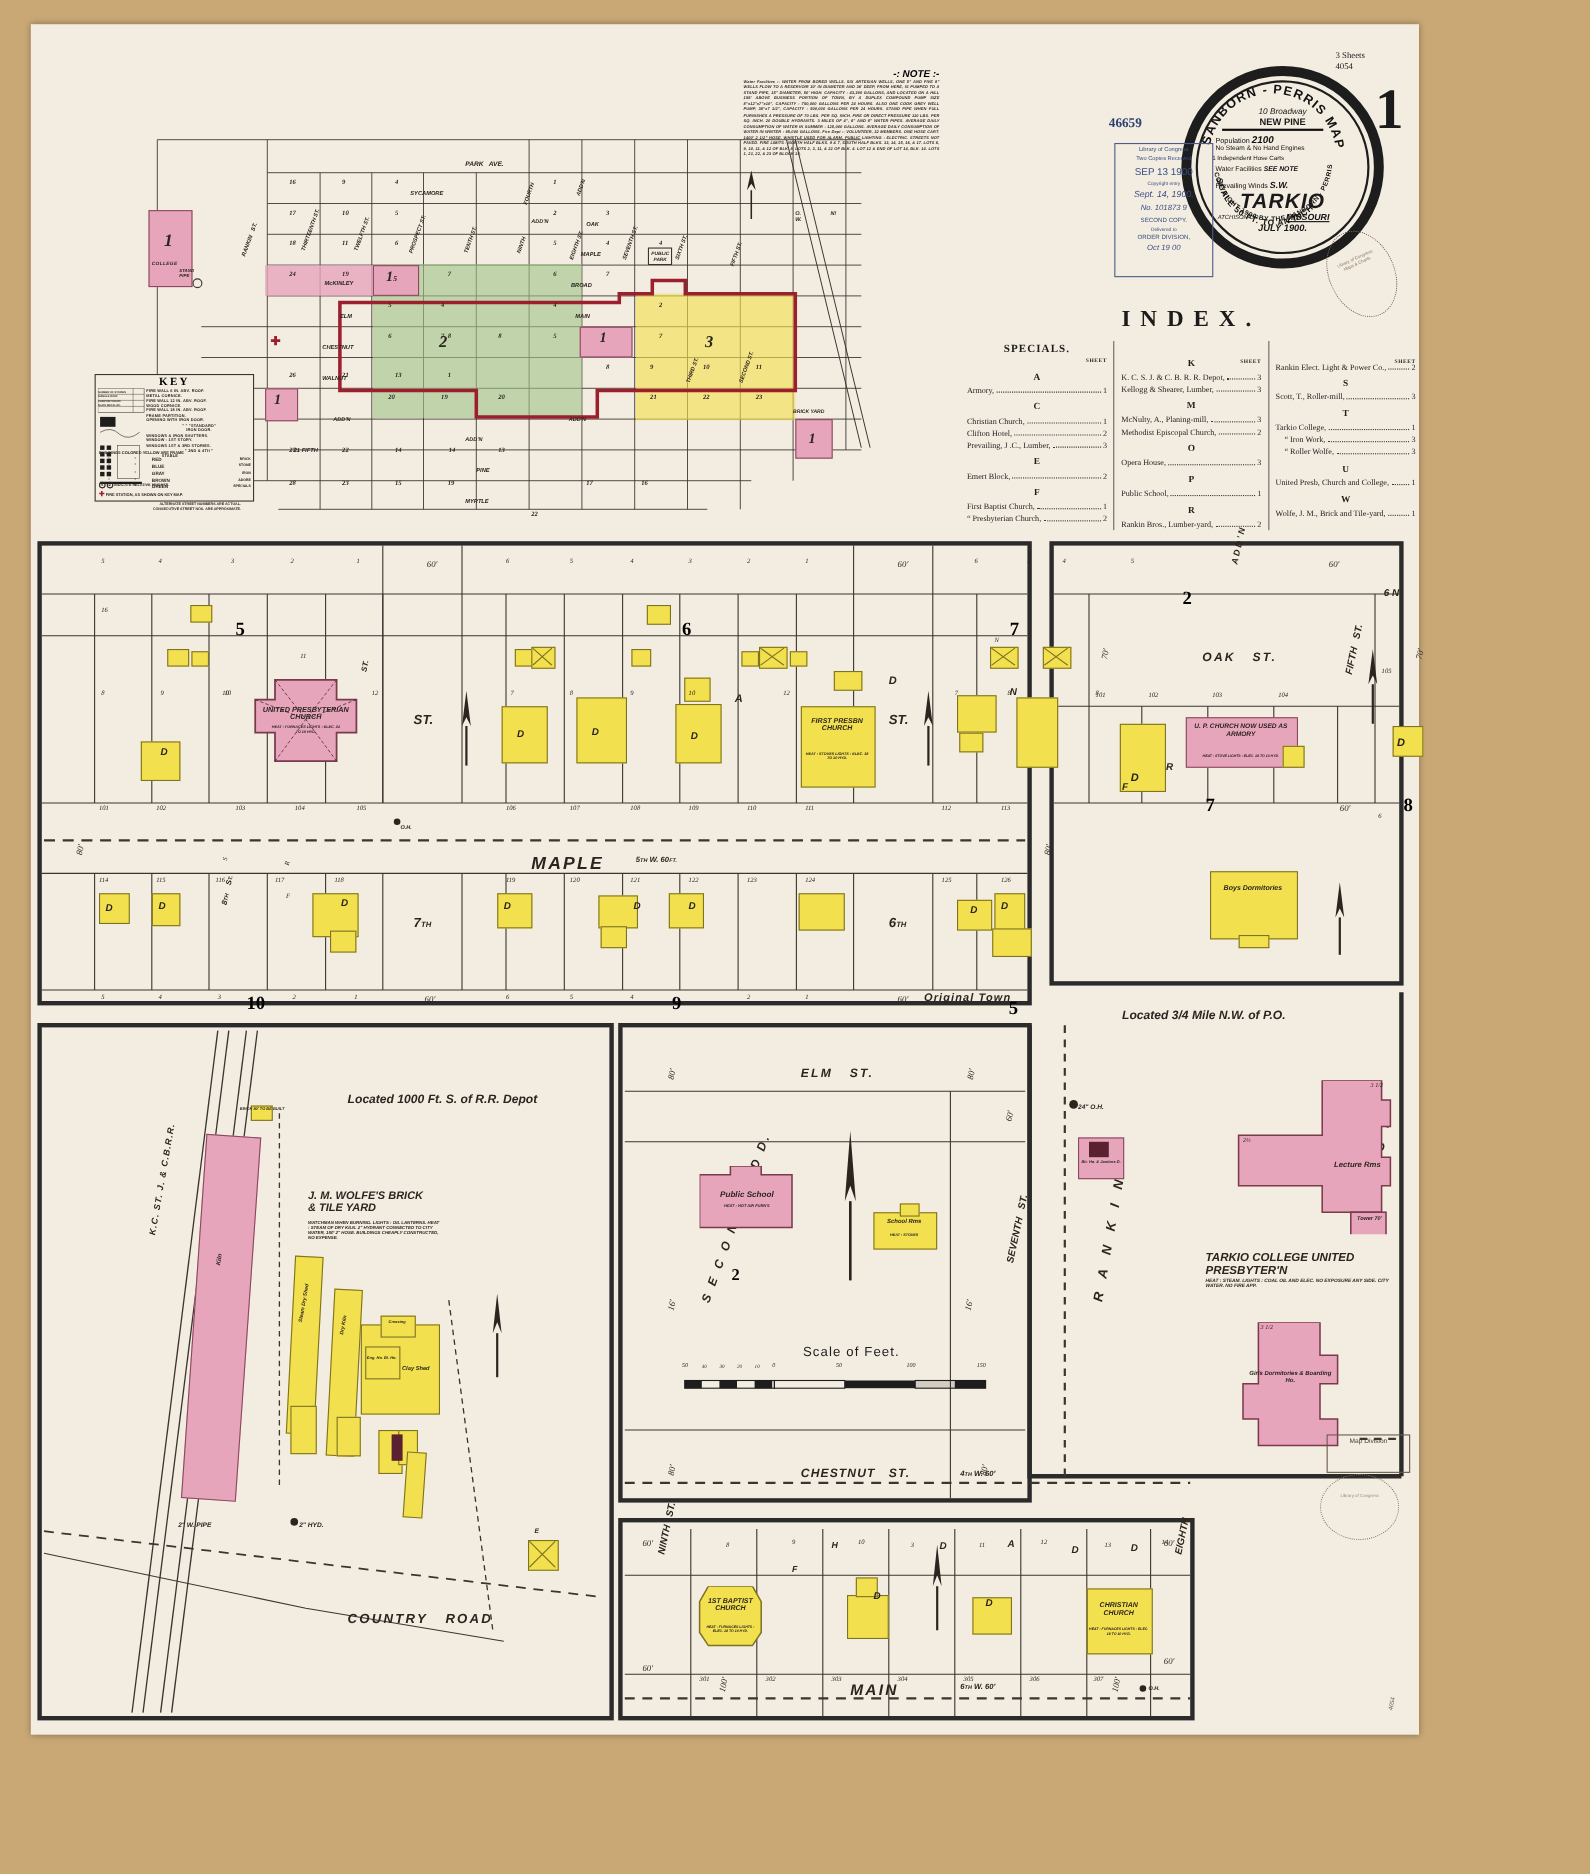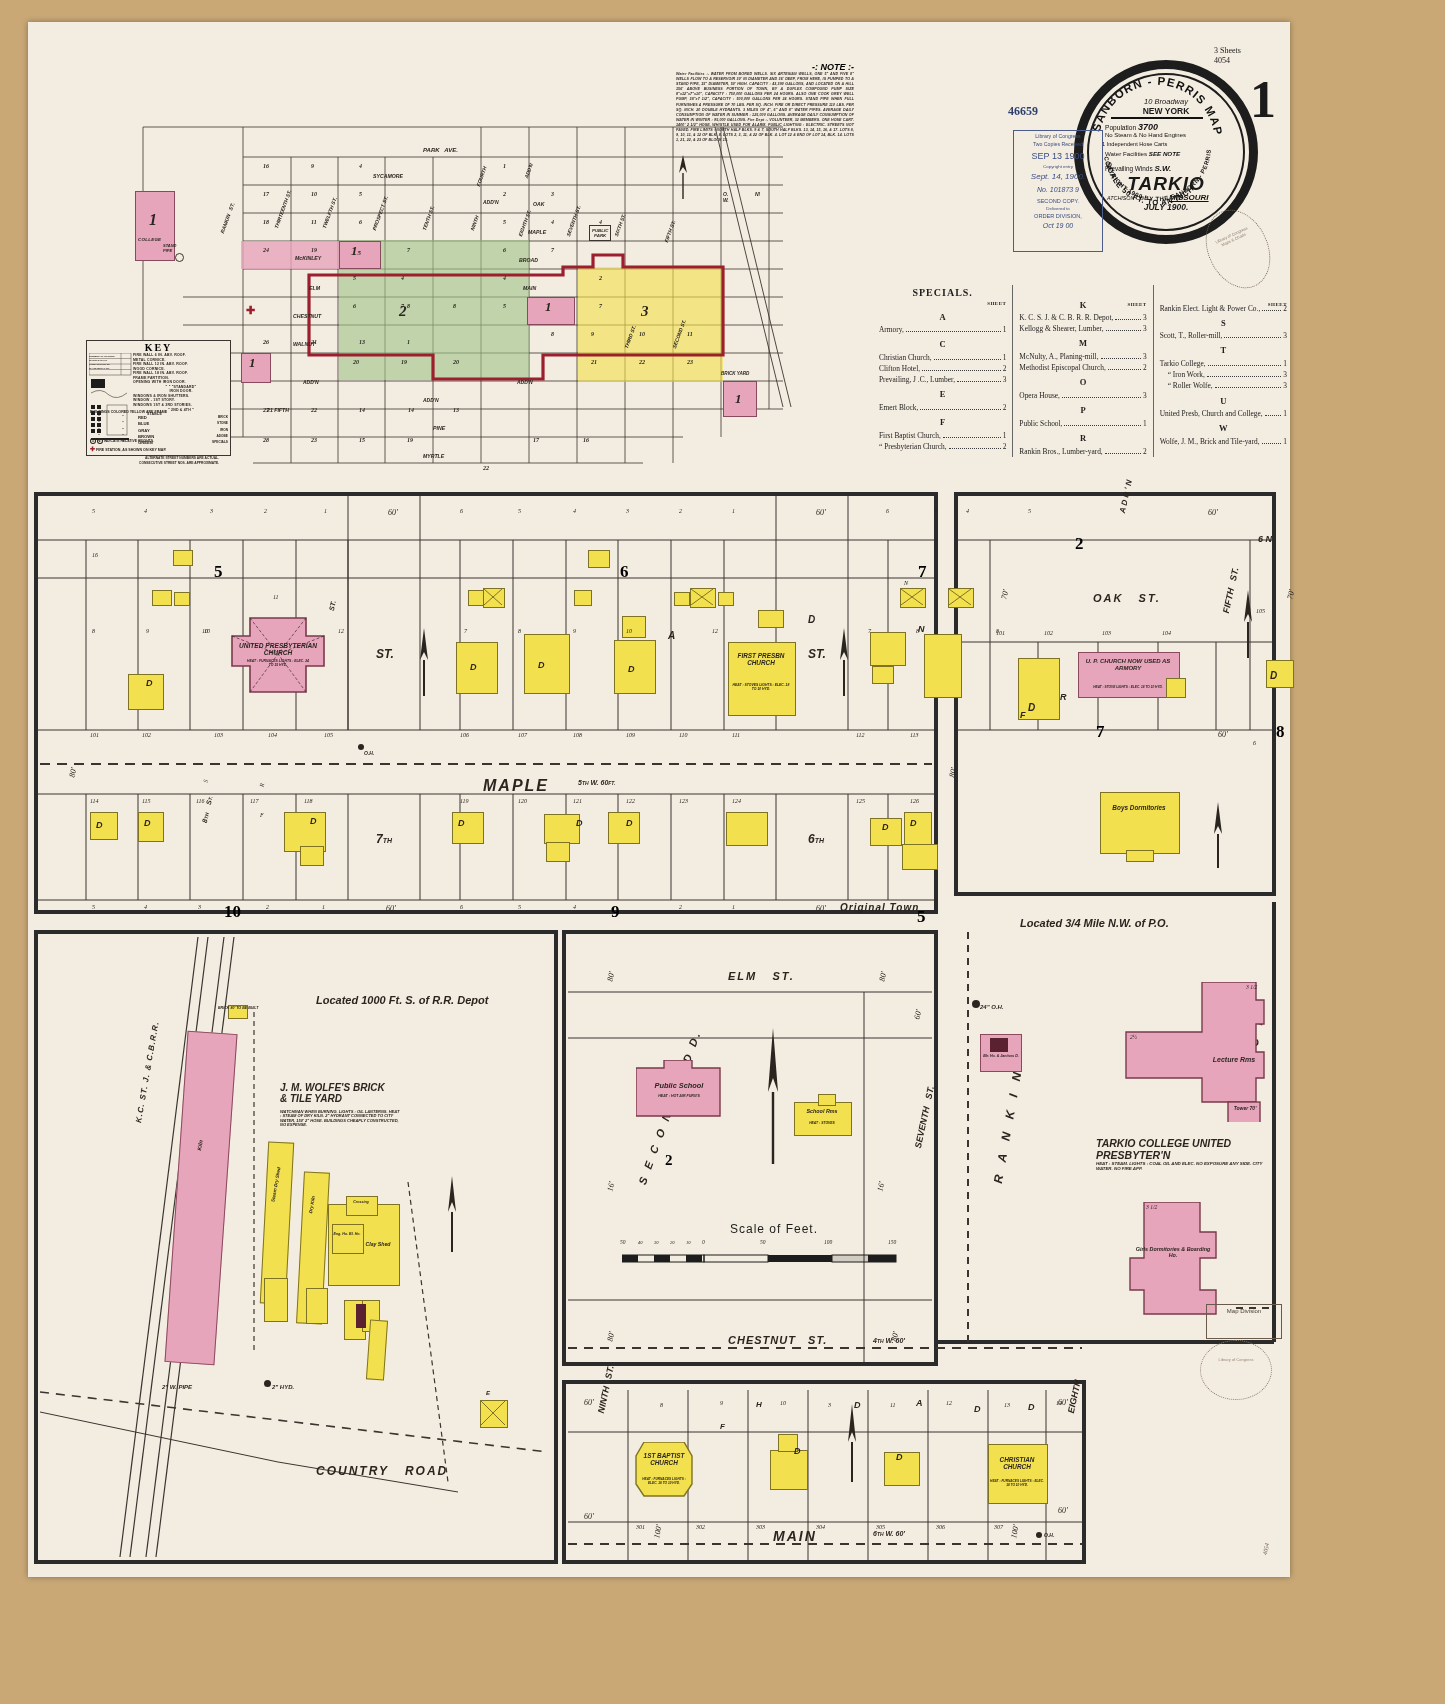--- a/index.html
+++ b/index.html
@@ -77,25 +77,25 @@
           <path id="arcBot" d="M 20,78 A 54,54 0 0 0 128,78" fill="none"></path>
         </defs>
         <text font-family="Liberation Sans, sans-serif" font-size="11.5" font-weight="bold" fill="#111" letter-spacing="1.2">
           <textPath href="#arcTop" startOffset="6%">SANBORN - PERRIS MAP CO.</textPath>
         </text>
         <text font-family="Liberation Sans, sans-serif" font-size="6" font-weight="bold" fill="#111" letter-spacing=".6">
           <textPath href="#arcBot" startOffset="6%">COPYRIGHT 1900 BY THE SANBORN - PERRIS MAP CO.</textPath>
         </text>
       </svg>
       <div class="sealtxt" style="top:28px;font-size:7.5px;font-style:italic;">10 Broadway</div>
-      <div class="sealtxt" style="top:37px;font-size:8.5px;font-weight:bold;">NEW YORK</div>
+      <div class="sealtxt" style="top:37px;font-size:8.5px;font-weight:bold;">NEW PINE</div>
       <div class="abs" style="left:28px;top:48px;width:92px;height:2px;background:#111;"></div>
       <div class="abs" style="left:22px;top:53px;font-size:6.6px;font-family:'Liberation Sans',sans-serif;color:#111;">
         <span>Population</span>
-        <span style="font-style:italic;font-weight:bold;font-size:9px;">3700</span>
+        <span style="font-style:italic;font-weight:bold;font-size:9px;">2100</span>
       </div>
       <div class="abs" style="left:22px;top:63px;font-size:6px;font-family:'Liberation Sans',sans-serif;color:#111;">No Steam &amp; No Hand Engines</div>
       <div class="abs" style="left:19px;top:72px;font-size:5.6px;font-family:'Liberation Sans',sans-serif;color:#111;">1 Independent Hose Carts</div>
       <div class="abs" style="left:22px;top:81px;font-size:6.2px;font-family:'Liberation Sans',sans-serif;color:#111;">
         <span>Water Facilities</span>
         <span style="font-style:italic;font-weight:bold;">SEE NOTE</span>
       </div>
       <div class="abs" style="left:22px;top:95px;font-size:6.4px;font-family:'Liberation Sans',sans-serif;color:#111;">
         <span>Prevailing Winds</span>
         <span style="font-style:italic;font-weight:bold;font-size:8px;">S.W.</span>
@@ -399,20 +399,21 @@
         <span style="color:#9c1f2e;font-size:6px;">✚</span>
         <span>FIRE STATION, AS SHOWN ON KEY MAP.</span>
       </div>
       <div class="abs" style="left:58px;top:115px;font-size:3.3px;font-family:'Liberation Sans',sans-serif;
            font-weight:bold;color:#2b2520;">ALTERNATE STREET NUMBERS ARE ACTUAL.</div>
       <div class="abs" style="left:52px;top:120px;font-size:3.3px;font-family:'Liberation Sans',sans-serif;
            font-weight:bold;color:#2b2520;">CONSECUTIVE STREET NOS. ARE APPROXIMATE.</div>
     </div>
 
     <div id="indexwrap">
+      <div id="indextitle">INDEX.</div>
       <div class="idxcols">
         <div class="idxcol">
           <div id="specialshd">SPECIALS.</div>
           <div class="sheetlbl">SHEET</div>
           <div class="idxhead">A</div>
           <div class="idxlead">
               <span class="nm">Armory,</span>
               <span class="dots"></span>
               <span class="sh">1</span>
             </div>

